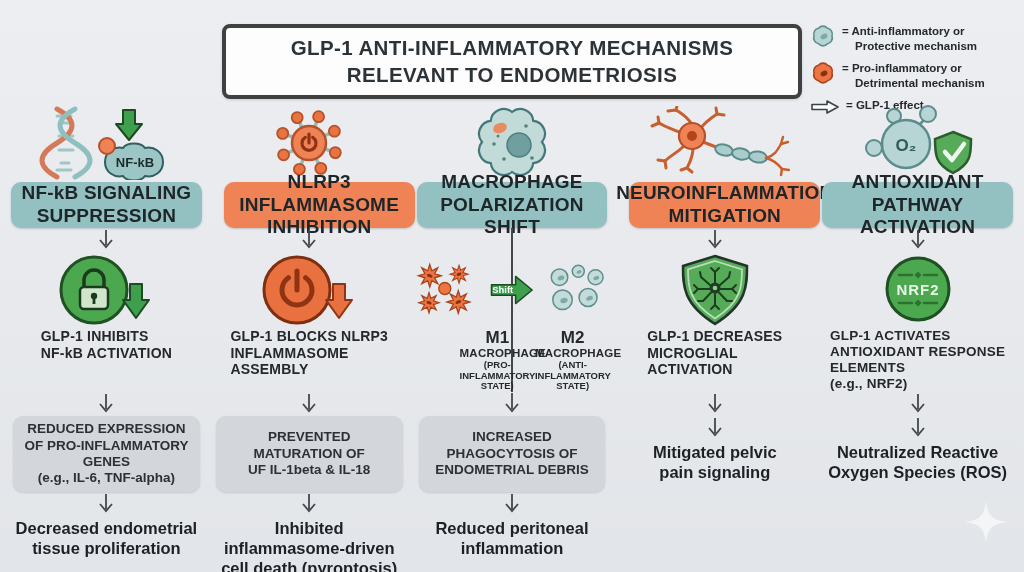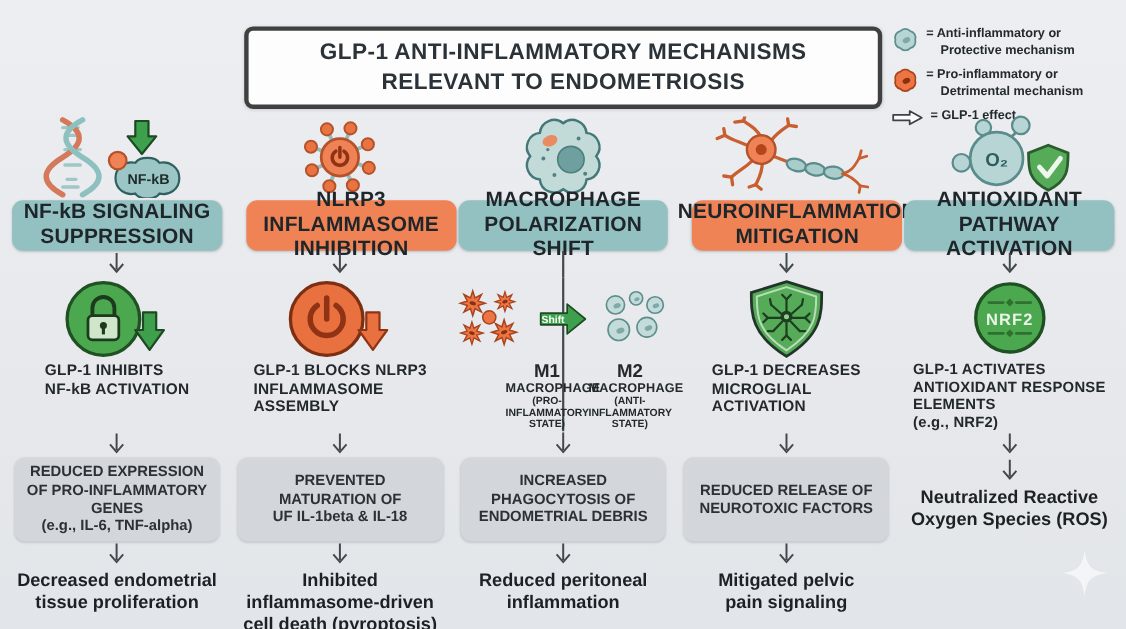--- a/index.html
+++ b/index.html
@@ -393,22 +393,20 @@
       </svg>
     </div>
     <div class="mech pre">GLP-1 DECREASES
 MICROGLIAL
 ACTIVATION</div>
     <div class="conn-wrap">
       <svg width="18" height="22" viewBox="0 0 18 22">
           <path d="M9 1 V16 M3 11 L9 18 L15 11" fill="none" stroke="#42484d" stroke-width="1.8"></path>
         </svg>
     </div>
-    <div class="outcome pre">REDUCED RELEASE OF
-NEUROTOXIC FACTORS</div>
     <div class="conn-wrap">
       <svg width="18" height="22" viewBox="0 0 18 22">
           <path d="M9 1 V16 M3 11 L9 18 L15 11" fill="none" stroke="#42484d" stroke-width="1.8"></path>
         </svg>
     </div>
     <div class="final pre">Mitigated pelvic
 pain signaling</div>
   </div>
 
   <div class="col">

